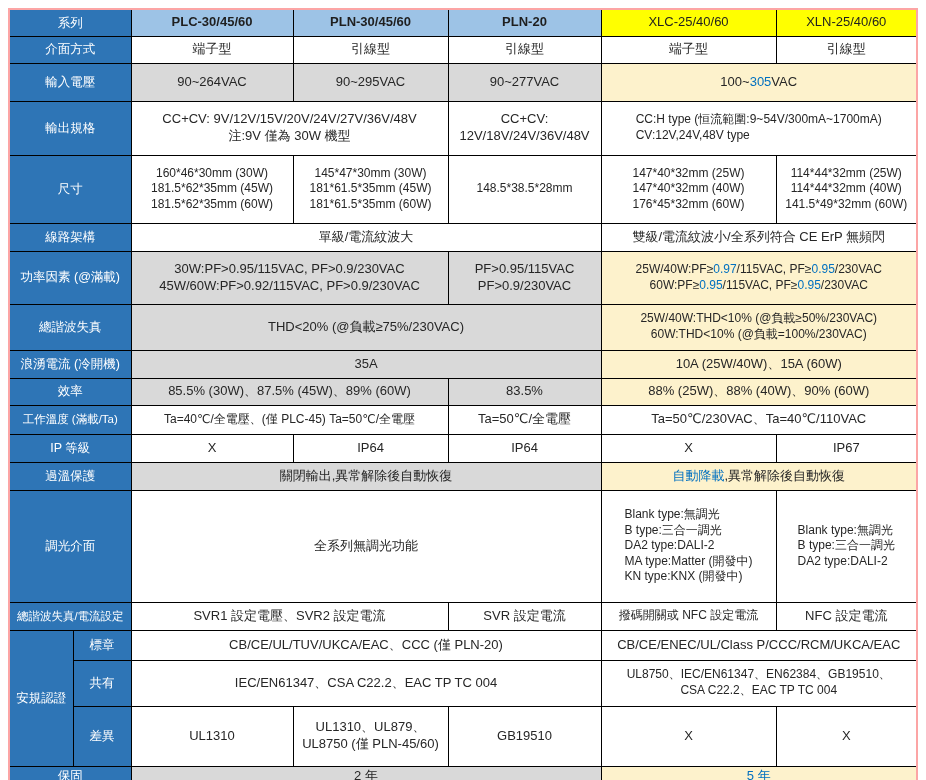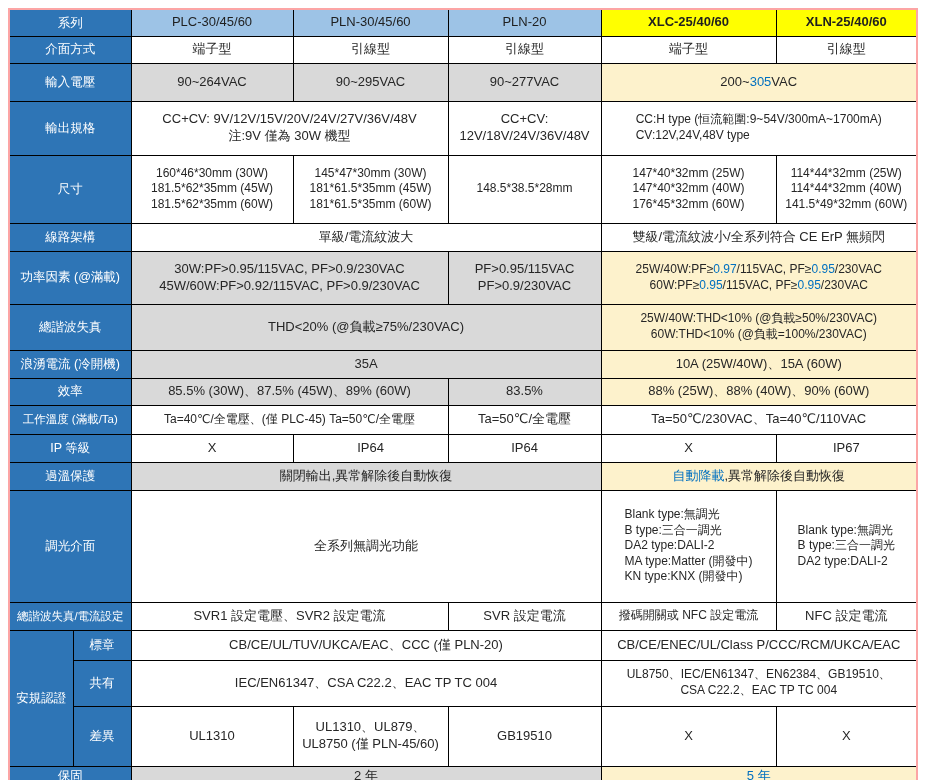--- a/index.html
+++ b/index.html
@@ -2,22 +2,22 @@
 <html><head>
 <meta charset="utf-8">
 <style>
   html,body{margin:0;padding:0;background:#ffffff;}
   body{font-family:"Liberation Sans","DejaVu Sans",sans-serif;color:#262626;}
   .wrap{padding:8px 8px 14px 8px;}
   table{border-collapse:collapse;table-layout:fixed;border:2px solid #fca5a5;}
   td{border:1px solid #000;text-align:center;vertical-align:middle;font-size:13px;line-height:1.3;padding:1px 3px;overflow:hidden;}
   .hdr{background:#2E75B6;color:#ffffff;font-size:12.5px;}
   .hdr-sm{font-size:11.5px;}
-  .lb{background:#9DC3E6;font-weight:normal;color:#1f1f1f;}
-  .yl{background:#FFFF00;font-weight:bold;color:#1f1f1f;}
+  .lb{background:#9DC3E6;font-weight:bold;color:#1f1f1f;}
+  .yl{background:#FFFF00;font-weight:normal;color:#1f1f1f;}
   .gy{background:#D9D9D9;}
   .cr{background:#FDF2CC;}
   .b{color:#0070C0;}
   .sm{font-size:12px;margin-top:48px;}
   .ibl{display:inline-block;text-align:left;}
   .ibr{display:inline-block;}
 </style>
 </head>
 <body>
 
@@ -50,21 +50,21 @@
     <td>引線型</td>
     <td>端子型</td>
     <td>引線型</td>
   </tr>
 
   <tr style="height:38px">
     <td class="hdr" colspan="2">輸入電壓</td>
     <td class="gy">90~264VAC</td>
     <td class="gy">90~295VAC</td>
     <td class="gy">90~277VAC</td>
-    <td class="cr" colspan="2"><span>200~</span><span class="b">305</span><span>VAC</span></td>
+    <td class="cr" colspan="2"><span>100~</span><span class="b">305</span><span>VAC</span></td>
   </tr>
 
   <tr style="height:54px">
     <td class="hdr" colspan="2">輸出規格</td>
     <td colspan="2">
       <div>CC+CV: 9V/12V/15V/20V/24V/27V/36V/48V</div>
       <div>注:9V 僅為 30W 機型</div>
     </td>
     <td>
       <div>CC+CV:</div>

